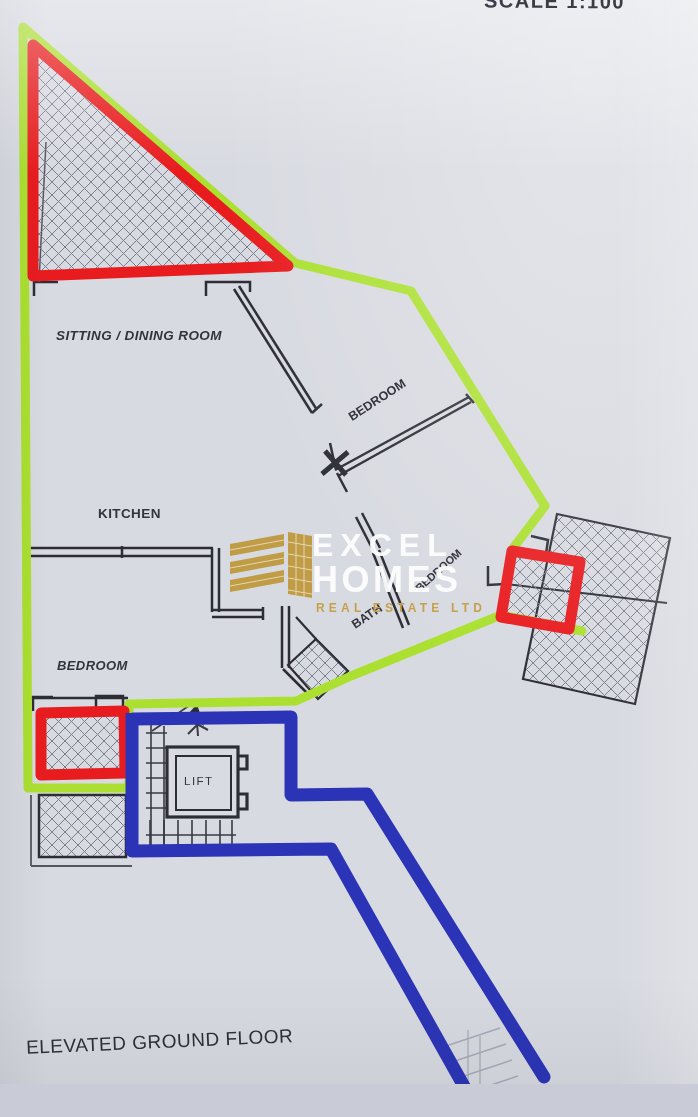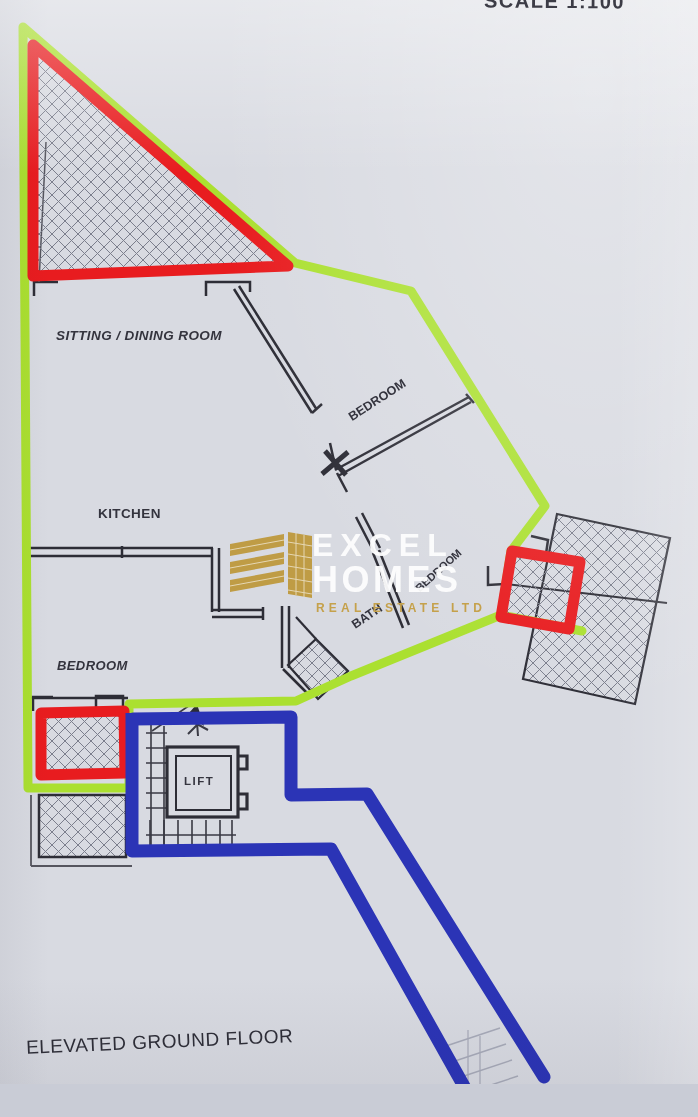--- a/index.html
+++ b/index.html
@@ -19,21 +19,21 @@
   svg{position:absolute;left:0;top:0;z-index:2;}
   .lbl{position:absolute;color:#34343e;white-space:nowrap;z-index:4;}
   .rot{transform-origin:left top;}
   .scale{left:484px;top:-10px;font-size:20px;font-weight:700;letter-spacing:1.5px;color:#3c3c46;transform:rotate(.5deg);}
   .sitting{left:56px;top:328px;font-size:13.5px;font-weight:700;letter-spacing:.4px;font-style:italic;}
   .kitchen{left:56px;top:506px;font-size:13.5px;font-weight:700;letter-spacing:.4px;margin-left:42px;}
   .bed-top{left:346px;top:412px;font-size:12.5px;font-weight:700;transform:rotate(-33deg);}
   .bed-mid{left:413px;top:585px;font-size:11px;font-weight:700;transform:rotate(-42deg);z-index:5;}
   .bath{left:349px;top:620px;font-size:12.5px;font-weight:700;transform:rotate(-34deg);}
   .bed-left{left:57px;top:658px;font-size:13px;font-weight:700;font-style:italic;letter-spacing:.4px;}
-  .lift{left:184px;top:775px;font-size:11.5px;font-weight:700;letter-spacing:1.5px;}
+  .lift{left:184px;top:775px;font-size:11.5px;font-weight:400;letter-spacing:1.5px;}
   .floor{left:26px;top:1031px;font-size:19px;letter-spacing:.5px;color:#2e2e38;transform:rotate(-2.5deg);}
   
   .wm{position:absolute;z-index:6;pointer-events:none;}
   .wm-excel{left:312px;top:527px;font-size:32px;font-weight:bold;letter-spacing:7px;color:rgba(253,253,253,.95);}
   .wm-homes{left:312px;top:559px;font-size:36px;font-weight:bold;letter-spacing:3.5px;color:rgba(253,253,253,.95);}
   .wm-re{left:316px;top:601px;font-size:12px;font-weight:bold;letter-spacing:4.2px;color:#c5a14b;}
 </style>
 </head>
 <body>
 

